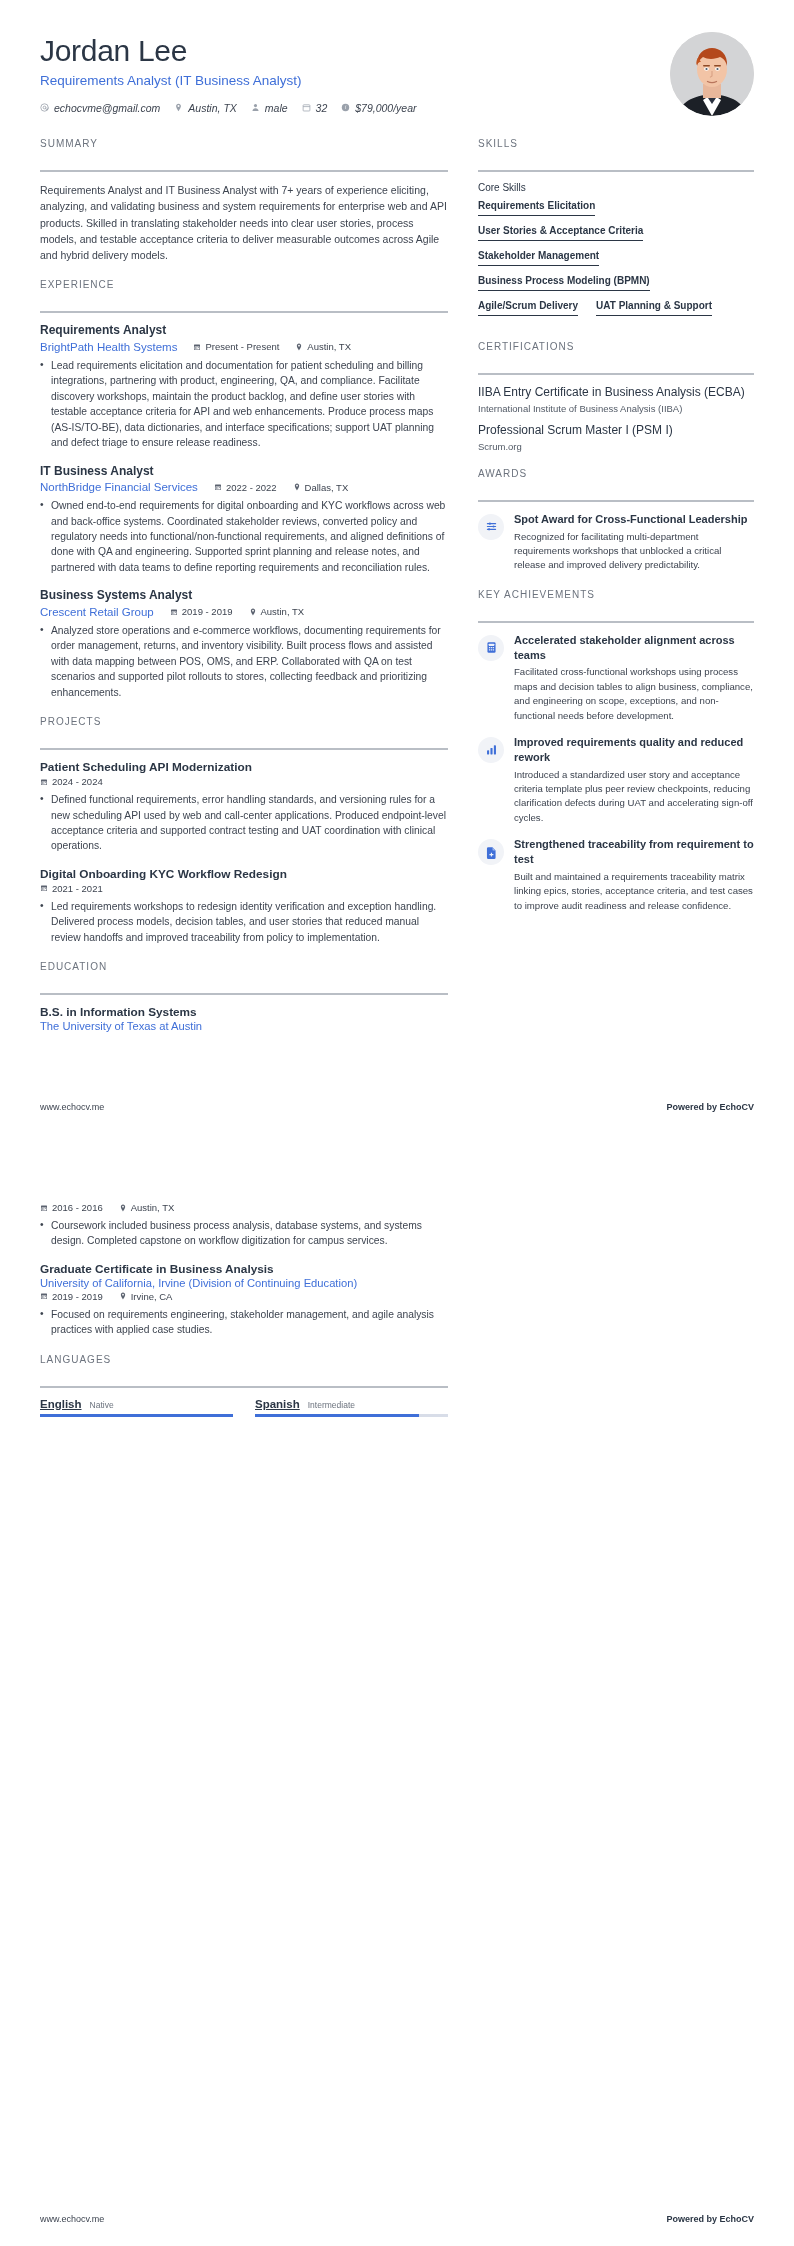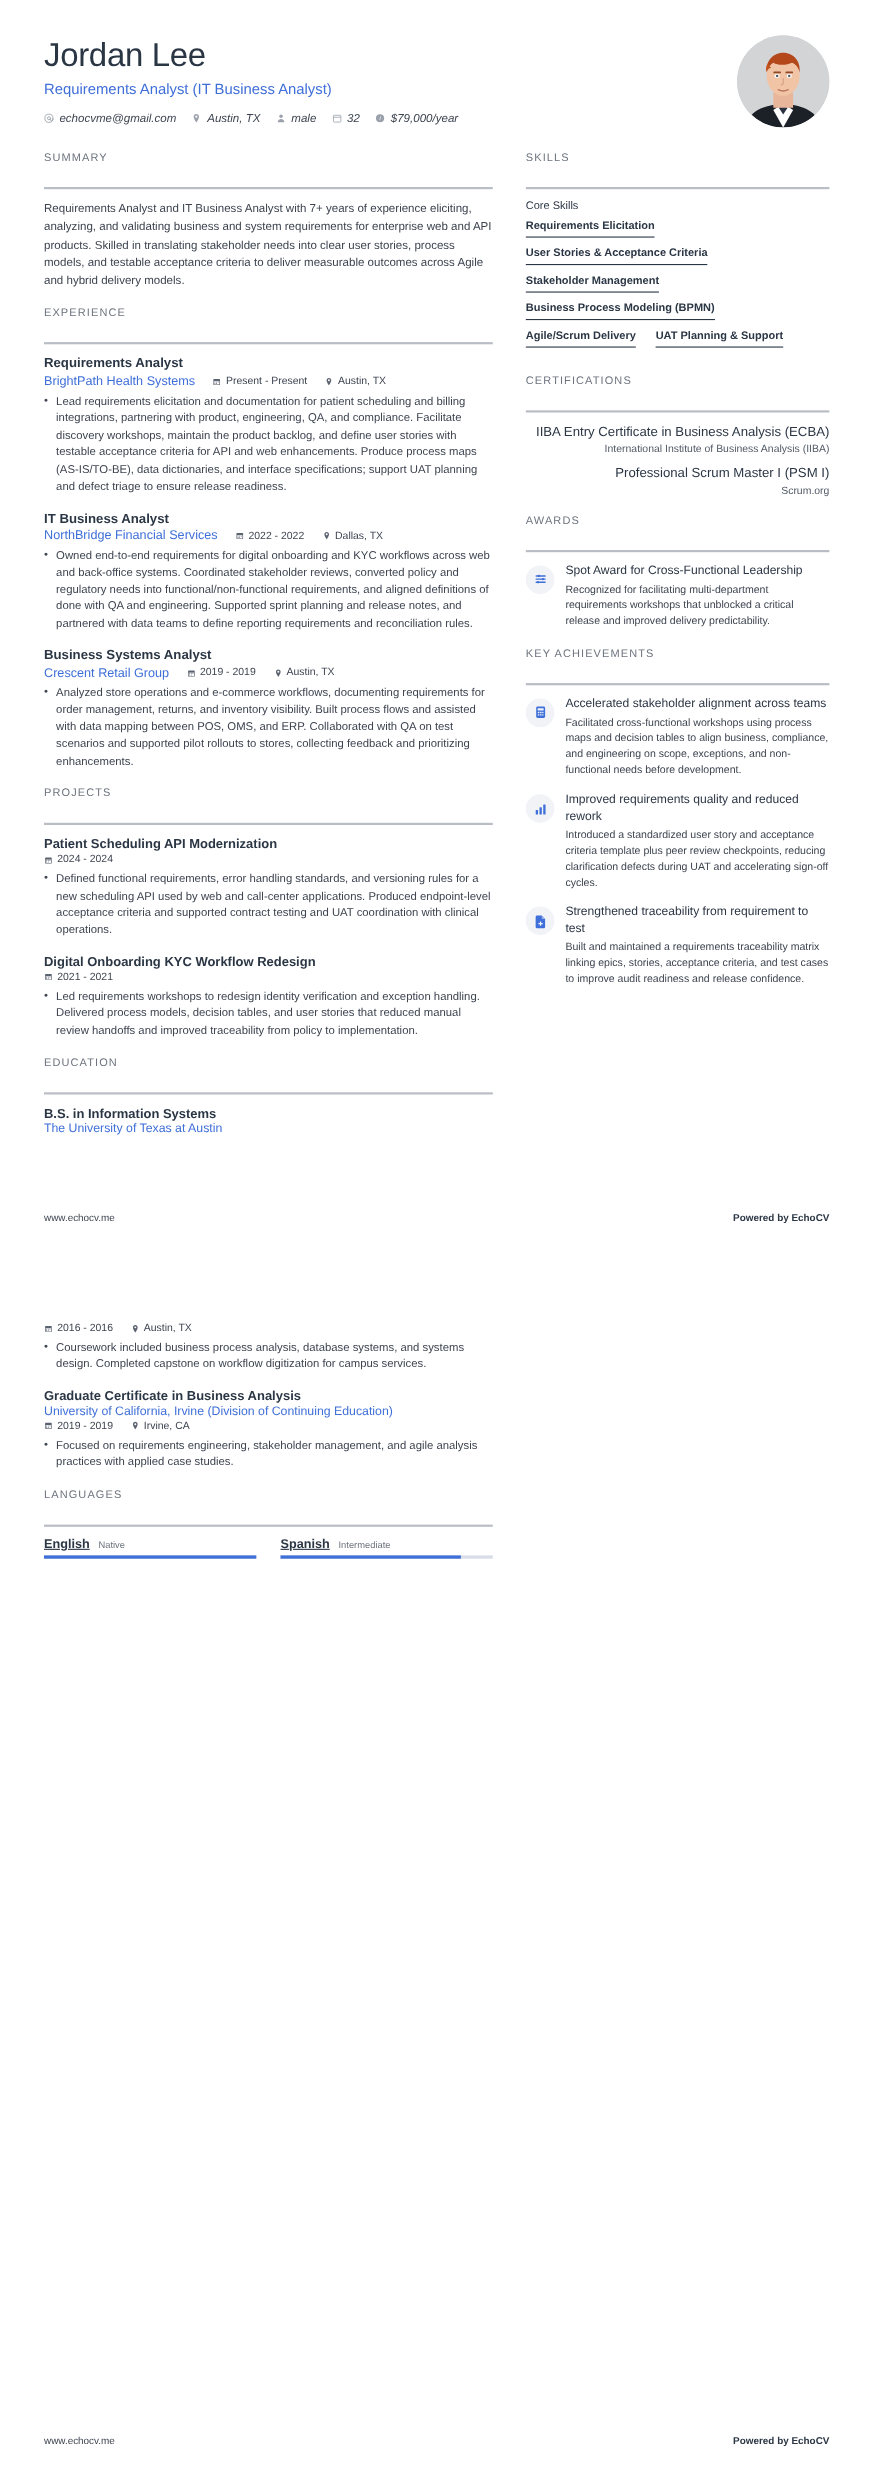--- a/index.html
+++ b/index.html
@@ -116,34 +116,34 @@
   }
   .skill-rows { display: flex; flex-wrap: wrap; gap: 0 18px; }
   .skill-chip {
     font-size: 10px; font-weight: 700; color: #2b3645;
     padding-bottom: 4px; margin-bottom: 9px;
     border-bottom: 1.2px solid #2b3645;
     display: inline-block;
   }
 
   
-  .cert { margin-bottom: 9px; text-align: right; }
+  .cert { margin-bottom: 9px; }
   .cert-name { font-size: 12px; color: #2b3645; line-height: 1.32; }
   .cert-issuer { font-size: 9.5px; color: #525a66; margin-top: 2px; }
 
   
   .item-row { display: flex; gap: 10px; margin-bottom: 12px; align-items: flex-start; }
   .item-icon {
     width: 26px; height: 26px; border-radius: 50%; background: #f1f3f7;
     flex: 0 0 26px; display: flex; align-items: center; justify-content: center;
     margin-top: 2px;
   }
   .item-body { flex: 1 1 auto; }
   .item-title {
-    font-size: 11px; font-weight: 400; color: #2b3645; line-height: 1.35;
+    font-size: 11px; font-weight: 700; color: #2b3645; line-height: 1.35;
   }
   .item-desc {
     font-size: 9.6px; line-height: 1.5; color: #3d4450; margin-top: 3px;
   }
 
   
   .footer {
     position: absolute; left: 40px; right: 40px; bottom: 22px;
     display: flex; justify-content: space-between;
   }

